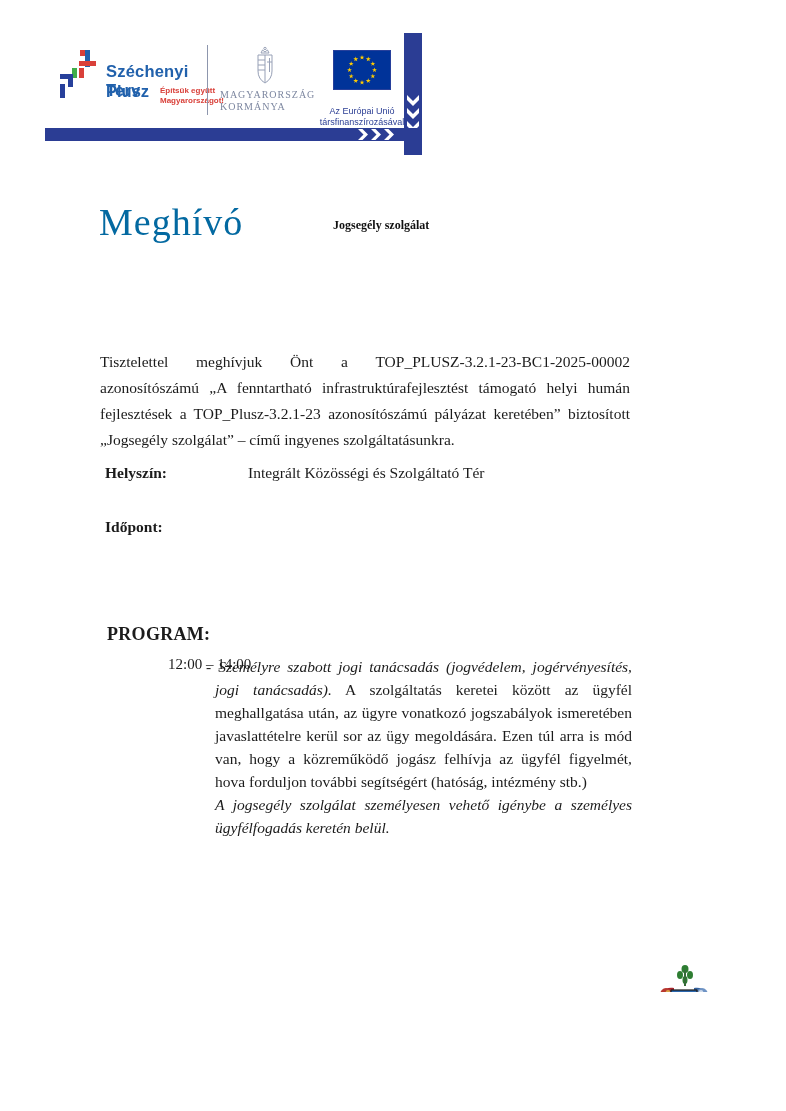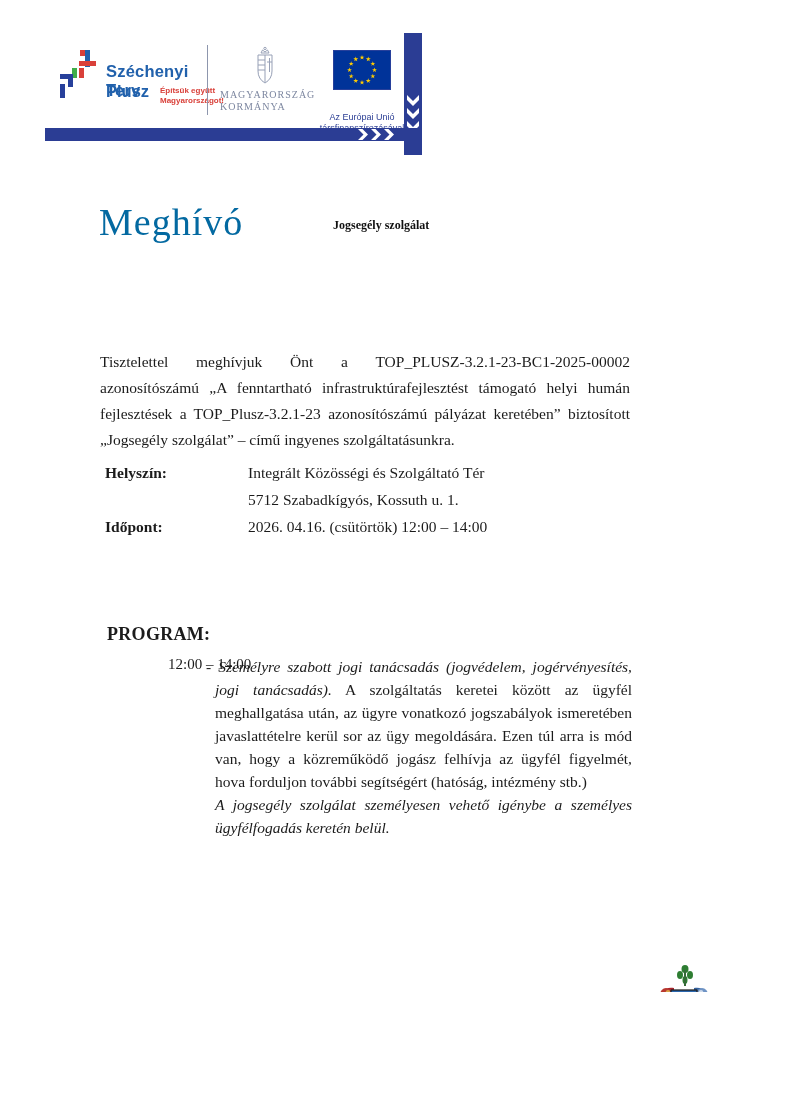--- a/index.html
+++ b/index.html
@@ -17,21 +17,21 @@
   .szplus-icon{position:absolute;left:0;top:2px;width:42px;height:52px;}
   .sz-line1{position:absolute;left:48px;top:16px;font-size:16.5px;font-weight:bold;color:#2161ac;letter-spacing:0.2px;}
   .sz-line2{position:absolute;left:48px;top:36px;font-size:16.5px;font-weight:bold;color:#2161ac;}
   .sz-tag{position:absolute;left:102px;top:40px;font-size:8px;line-height:10px;font-weight:bold;color:#d9403a;}
   .hdr-divider{position:absolute;left:207px;top:45px;width:1px;height:70px;background:#8d96ad;}
   .gov{position:absolute;left:220px;top:46px;width:90px;color:#7d87a0;}
   .gov-crest{display:block;margin:0 auto 3px auto;}
   .gov-text{font-family:"Liberation Serif","DejaVu Serif",serif;font-size:10px;line-height:12px;letter-spacing:1px;color:#7d87a0;}
   .eu{position:absolute;left:318px;top:50px;width:88px;text-align:center;}
   .eu-flag{display:block;margin:0 auto;border:1px solid #27409b;}
-  .eu-text{margin-top:22px;font-size:9px;line-height:11px;color:#2b3e94;text-align:center;}
+  .eu-text{margin-top:16px;font-size:9px;line-height:11px;color:#2b3e94;text-align:center;}
   .vbar{position:absolute;left:404px;top:33px;width:18px;height:122px;background:#2b3d94;}
   .vbar svg{position:absolute;left:3px;top:62px;}
   .hbar{position:absolute;left:45px;top:128px;width:377px;height:13px;background:#2b3d94;}
   .hbar svg{position:absolute;right:24px;top:1px;}
   
   .doc-title{position:absolute;left:99px;top:200px;font-size:38px;font-weight:400;letter-spacing:1px;color:#0369a1;}
   .doc-subtitle{position:absolute;left:333px;top:218px;font-size:12px;font-weight:bold;color:#111;}
   
   .intro{position:absolute;left:100px;top:349px;width:530px;font-size:15.5px;line-height:26px;text-align:justify;}
   
@@ -139,23 +139,21 @@
     </div>
   </div>
 
   <div class="doc-title">Meghívó</div>
   <div class="doc-subtitle">Jogsegély szolgálat</div>
 
   <div class="intro">Tisztelettel meghívjuk Önt a TOP_PLUSZ-3.2.1-23-BC1-2025-00002 azonosítószámú „A fenntartható infrastruktúrafejlesztést támogató helyi humán fejlesztések a TOP_Plusz-3.2.1-23 azonosítószámú pályázat keretében” biztosított „Jogsegély szolgálat” – című ingyenes szolgáltatásunkra.</div>
 
   <div class="detail-label d1">Helyszín:</div>
   <div class="detail-value d1">Integrált Közösségi és Szolgáltató Tér</div>
-  <div class="detail-value d2">5712 Szabadkígyós, Kossuth u. 1.</div>
   <div class="detail-label d3">Időpont:</div>
-  <div class="detail-value d3">2026. 04.16. (csütörtök) 12:00 – 14:00</div>
 
   <div class="program-heading">PROGRAM:</div>
   <div class="program-time">12:00 – 14:00</div>
   <div class="program-desc">
     <p class="lead"><span>- </span><span class="it">Személyre szabott jogi tanácsadás (jogvédelem, jogérvényesítés, jogi tanácsadás).</span><span>  A szolgáltatás keretei között az ügyfél meghallgatása után, az  ügyre vonatkozó jogszabályok ismeretében javaslattételre kerül sor az ügy megoldására. Ezen túl arra is mód van, hogy a közreműködő jogász felhívja az ügyfél figyelmét, hova forduljon további segítségért (hatóság, intézmény stb.)</span></p>
     <p><span class="it">A jogsegély szolgálat személyesen vehető igénybe a személyes ügyfélfogadás  keretén belül.</span></p>
   </div>
 
   <svg class="town-crest" width="64" height="92" viewBox="0 0 64 92">
 

